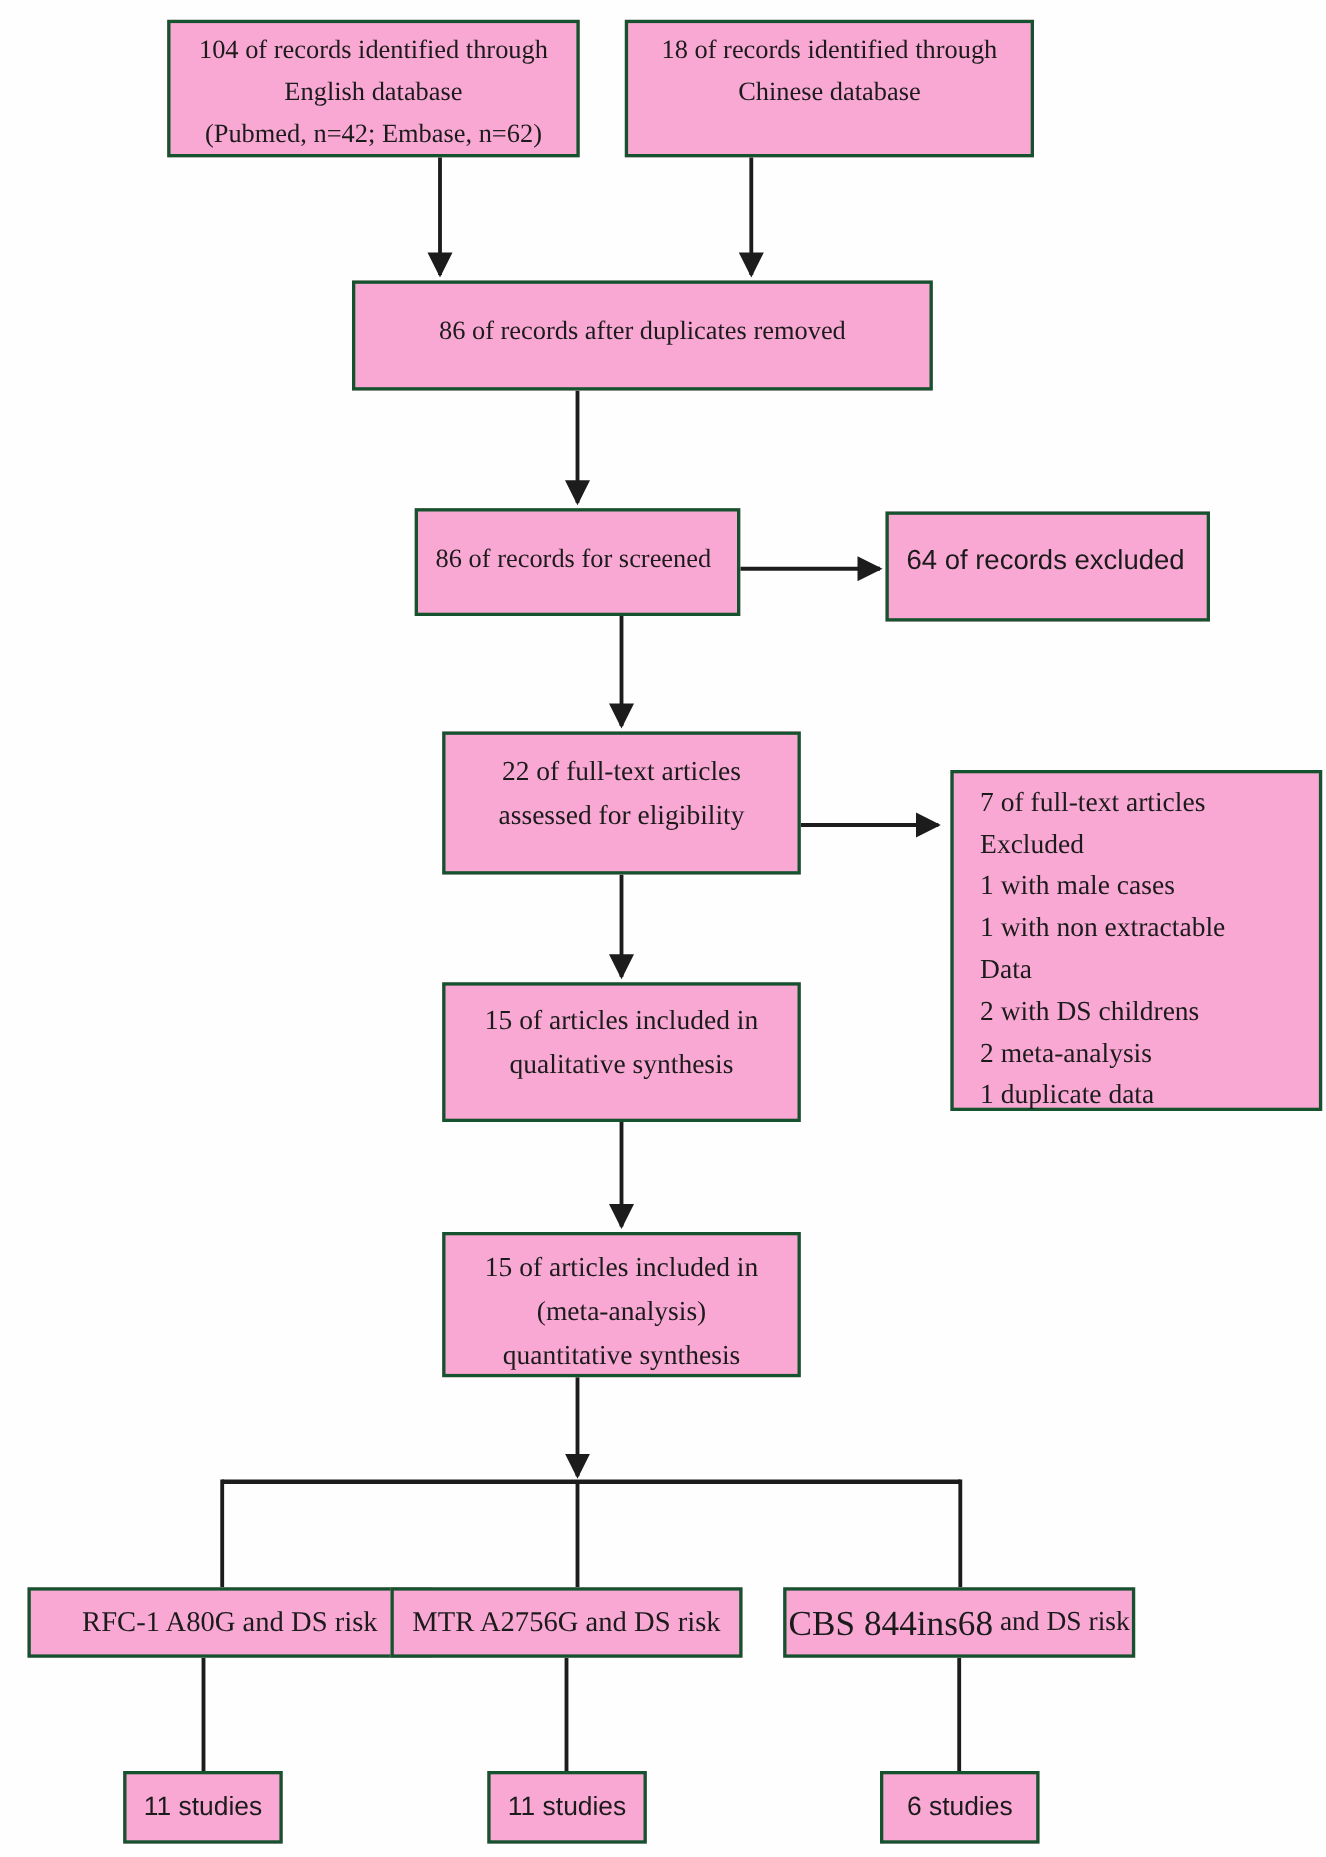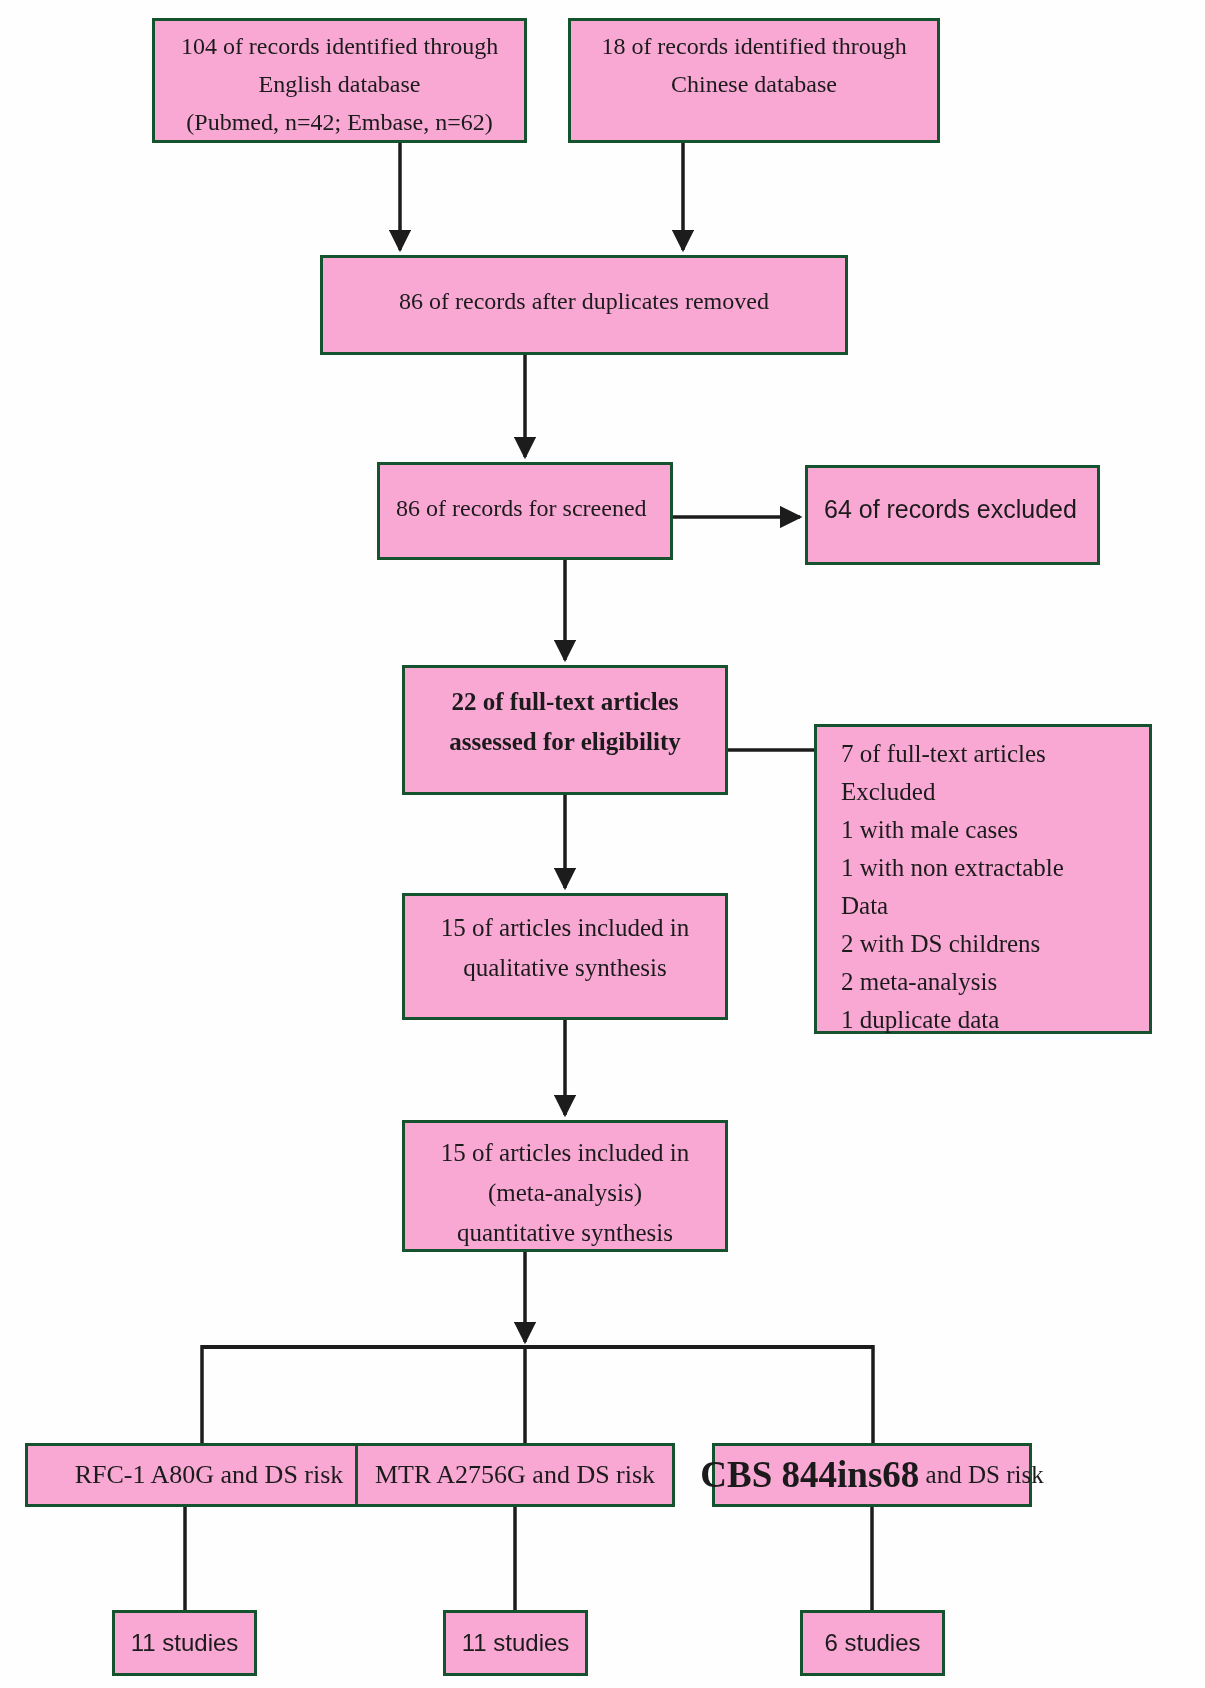--- a/index.html
+++ b/index.html
@@ -31,28 +31,28 @@
     align-items: center;
     justify-content: center;
   }
   .sans { font-family: "Liberation Sans", "DejaVu Sans", sans-serif; }
 
   #box-english     { left: 152px; top: 18px;   width: 375px; height: 125px; padding-top: 6px; }
   #box-chinese     { left: 568px; top: 18px;   width: 372px; height: 125px; padding-top: 6px; }
   #box-duplicates  { left: 320px; top: 255px;  width: 528px; height: 100px; padding-top: 24px; }
   #box-screened    { left: 377px; top: 462px;  width: 296px; height: 98px;  padding: 24px 0 0 16px; }
   #box-excluded    { left: 805px; top: 465px;  width: 295px; height: 100px; padding: 22px 0 0 16px; font-size: 25px; }
-  #box-fulltext    { left: 402px; top: 665px;  width: 326px; height: 130px; padding-top: 14px; font-size: 25px; line-height: 40px; font-weight: bold; }
-  #box-reasons     { left: 814px; top: 700px;  width: 338px; height: 310px; padding: 8px 8px 0 24px; font-size: 25px; line-height: 38px; margin-top: 24px; }
+  #box-fulltext    { left: 402px; top: 665px;  width: 326px; height: 130px; padding-top: 14px; font-size: 25px; line-height: 40px; }
+  #box-reasons     { left: 864px; top: 700px;  width: 338px; height: 310px; padding: 8px 8px 0 24px; font-size: 25px; line-height: 38px; }
   #box-qualitative { left: 402px; top: 893px;  width: 326px; height: 127px; padding-top: 12px; font-size: 25px; line-height: 40px; }
   #box-quantitative{ left: 402px; top: 1120px; width: 326px; height: 132px; padding-top: 10px; font-size: 25px; line-height: 40px; }
   #box-rfc1        { left: 25px;  top: 1443px; width: 368px; height: 64px; font-size: 26px; }
   #box-mtr         { left: 355px; top: 1443px; width: 320px; height: 64px; font-size: 26px; }
   #box-cbs         { left: 712px; top: 1443px; width: 320px; height: 64px; font-size: 25px; }
-  #box-cbs .emph   { font-size: 37px; font-weight: 700; white-space: pre; }
+  #box-cbs .emph   { font-size: 32px; font-weight: 400; white-space: pre; }
   #box-cbs .rest   { white-space: pre; }
   #box-studies-1   { left: 112px; top: 1610px; width: 145px; height: 66px; font-size: 24px; }
   #box-studies-2   { left: 443px; top: 1610px; width: 145px; height: 66px; font-size: 24px; }
   #box-studies-3   { left: 800px; top: 1610px; width: 145px; height: 66px; font-size: 24px; }
 
   .line-row { white-space: nowrap; }
 </style>
 </head>
 <body>
 

